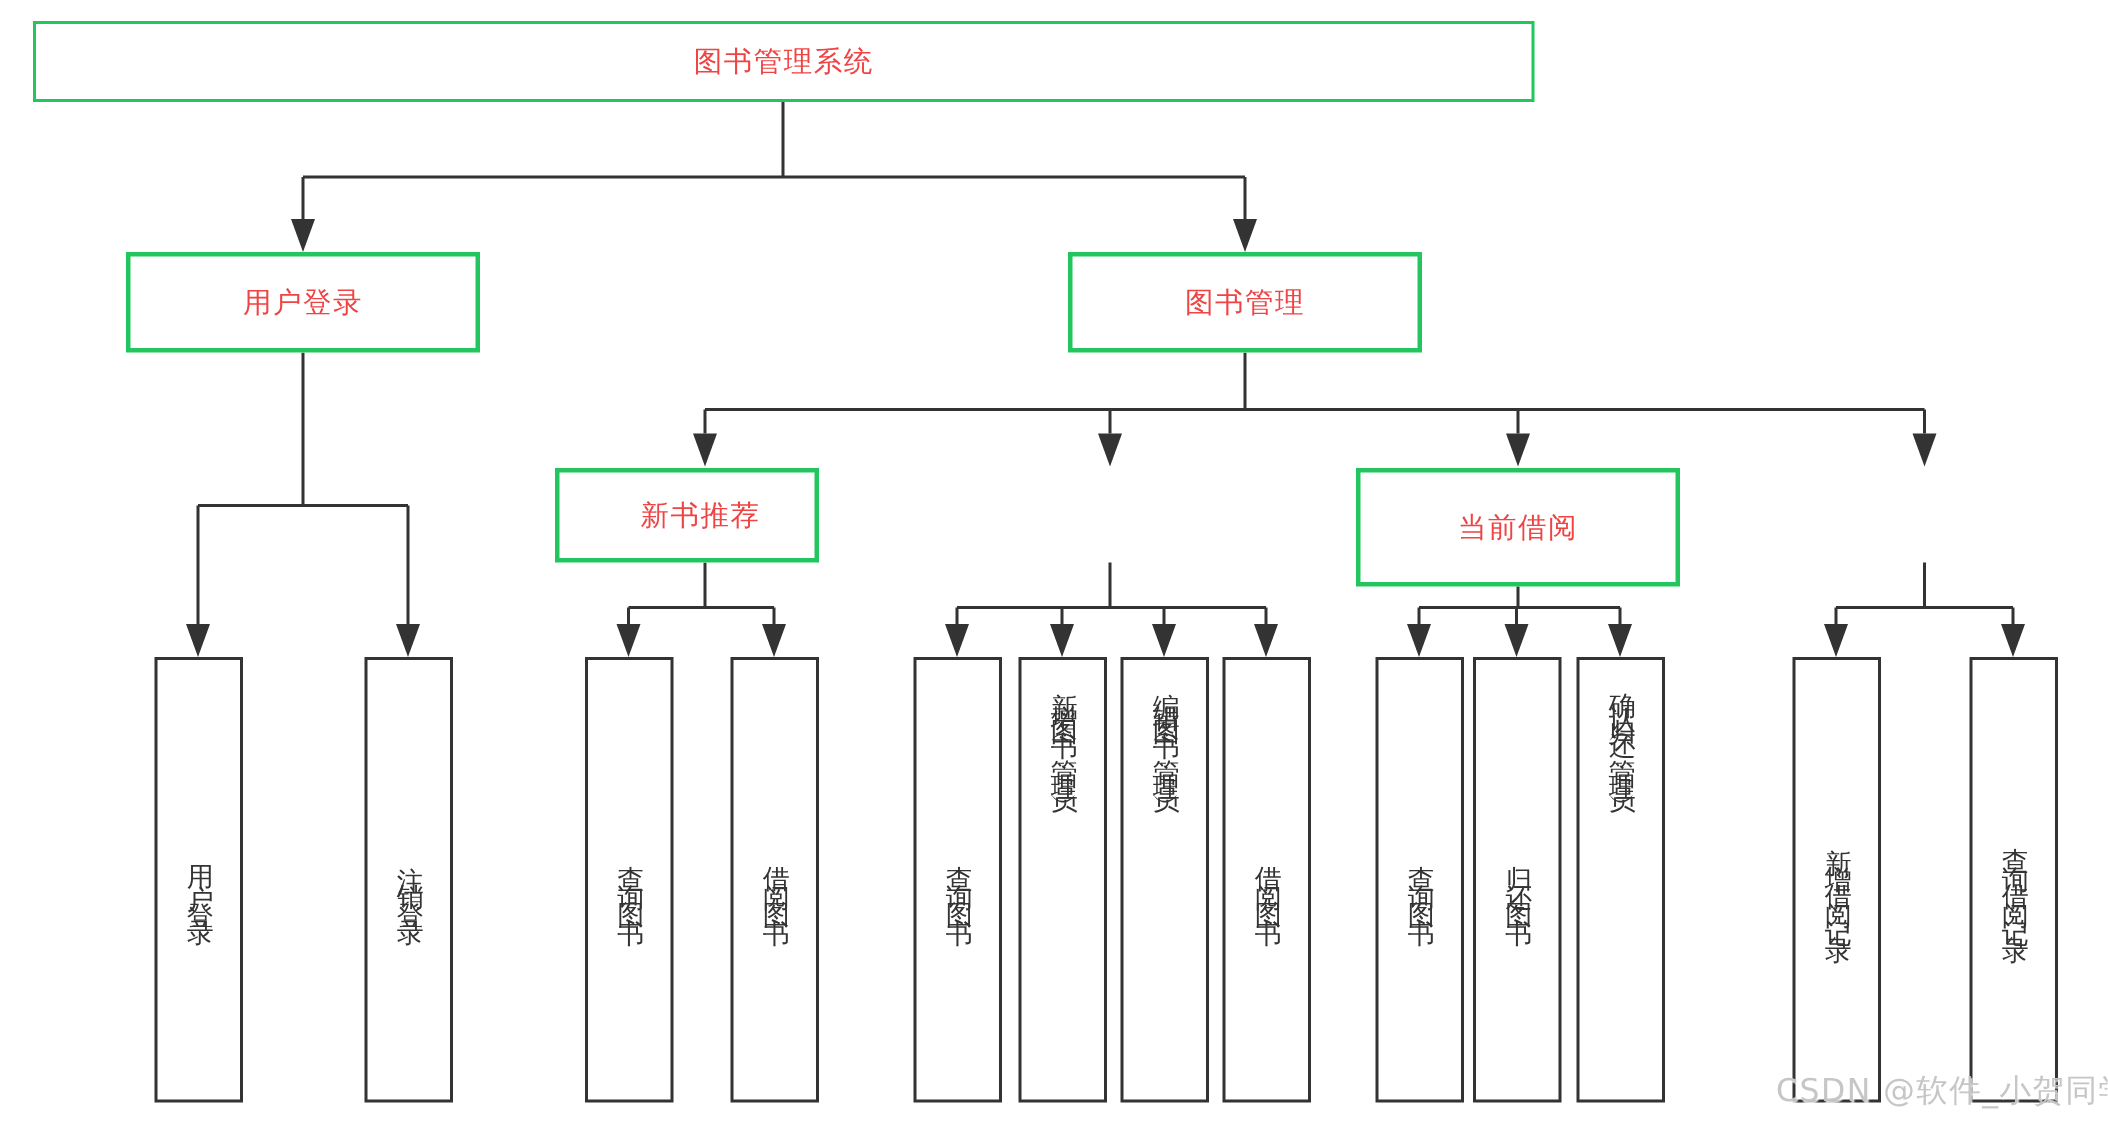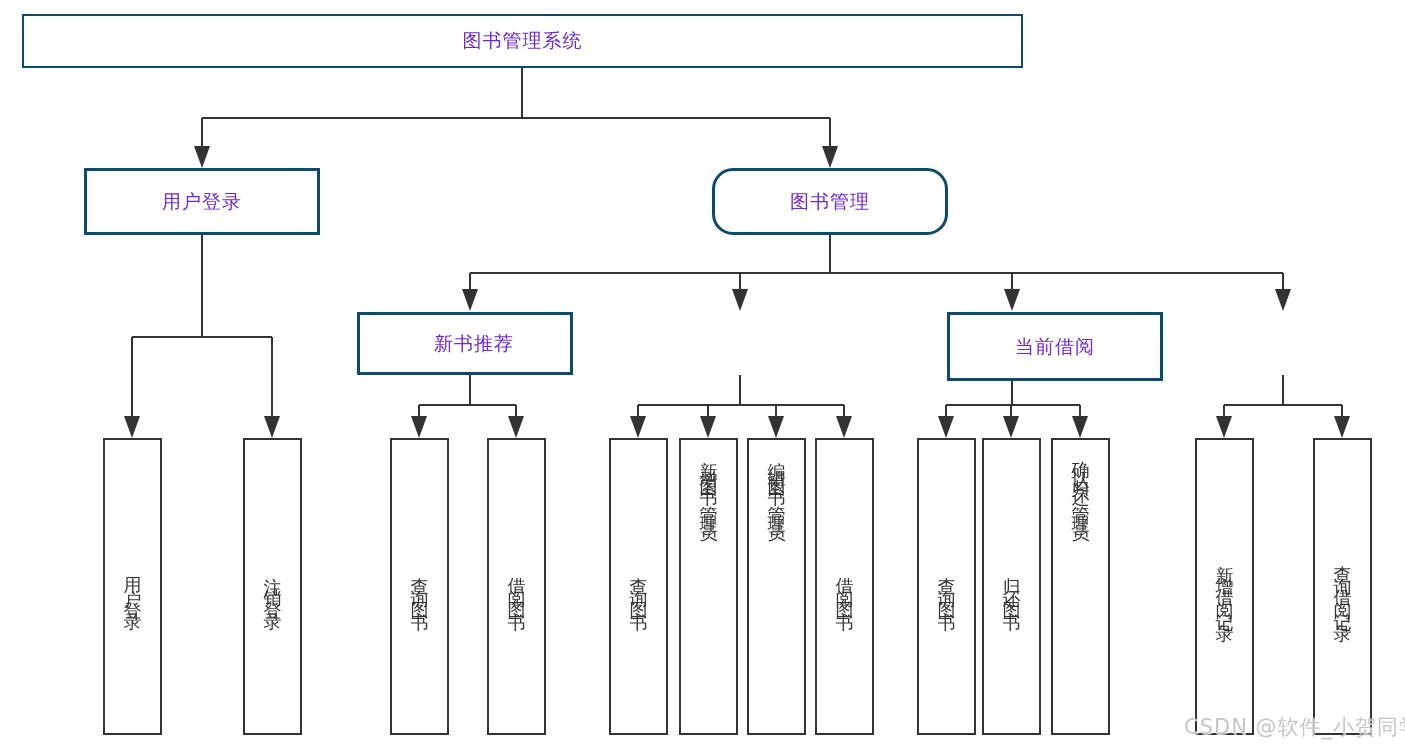--- a/index.html
+++ b/index.html
@@ -17,22 +17,22 @@
   .connectors {
     position: absolute;
     left: 0; top: 0;
     width: 1405px; height: 747px;
     z-index: 1;
   }
   .node {
     position: absolute;
     box-sizing: border-box;
     background: #ffffff;
-    border: 3px solid #0c4a6e;
-    color: #6d28d9;
+    border: 3px solid #22c55e;
+    color: #ef4444;
     display: flex;
     align-items: center;
     justify-content: center;
     font-size: 19px;
     letter-spacing: 1px;
     z-index: 2;
   }
   .node--root { border-width: 2px; }
   .leaf {
     position: absolute;
@@ -113,28 +113,28 @@
     </g>
   </svg>
 
   <div class="node node--root" style="left:22px; top:14px; width:1001px; height:54px;">
     <span>图书管理系统</span>
   </div>
 
   <div class="node" style="left:84px; top:168px; width:236px; height:67px;">
     <span>用户登录</span>
   </div>
-  <div class="node" style="left:712px; top:168px; width:236px; height:67px;border-radius:21px;">
+  <div class="node" style="left:712px; top:168px; width:236px; height:67px;">
     <span>图书管理</span>
   </div>
 
-  <div class="node" style="left:357px; top:312px; width:216px; height:63px;padding-left:18px;">
+  <div class="node" style="left:370px; top:312px; width:176px; height:63px;padding-left:18px;">
     <span>新书推荐</span>
   </div>
-  <div class="node" style="left:904px; top:312px; width:216px; height:69px;margin-left:43px;">
+  <div class="node" style="left:904px; top:312px; width:216px; height:79px;">
     <span>当前借阅</span>
   </div>
 
   <div class="leaf" style="left:103px;">
     <span class="vtext">用户登录</span>
   </div>
   <div class="leaf" style="left:243px;">
     <span class="vtext">注销登录</span>
   </div>
 

